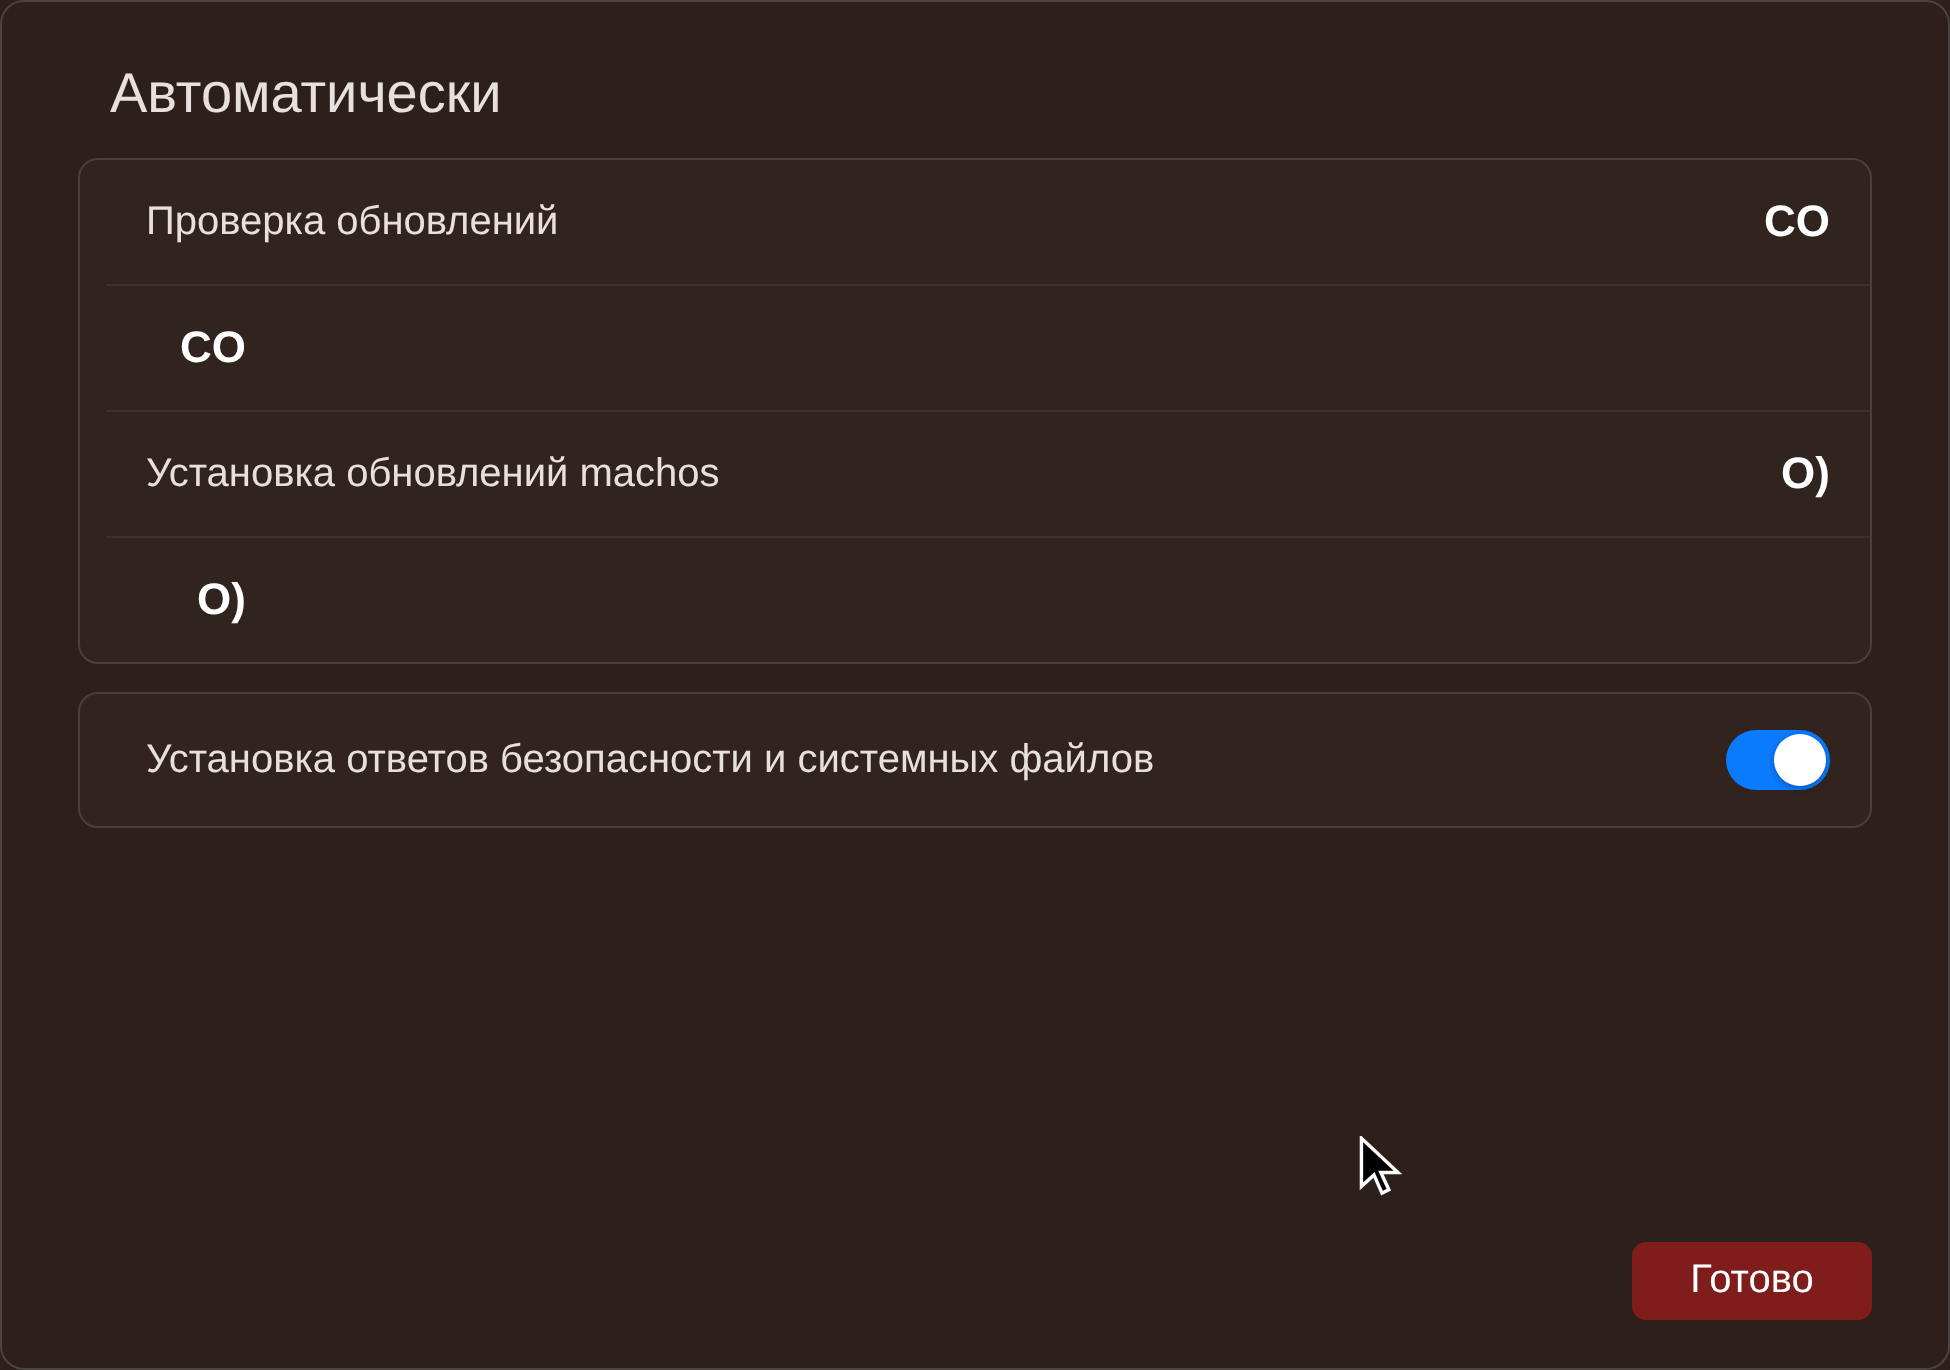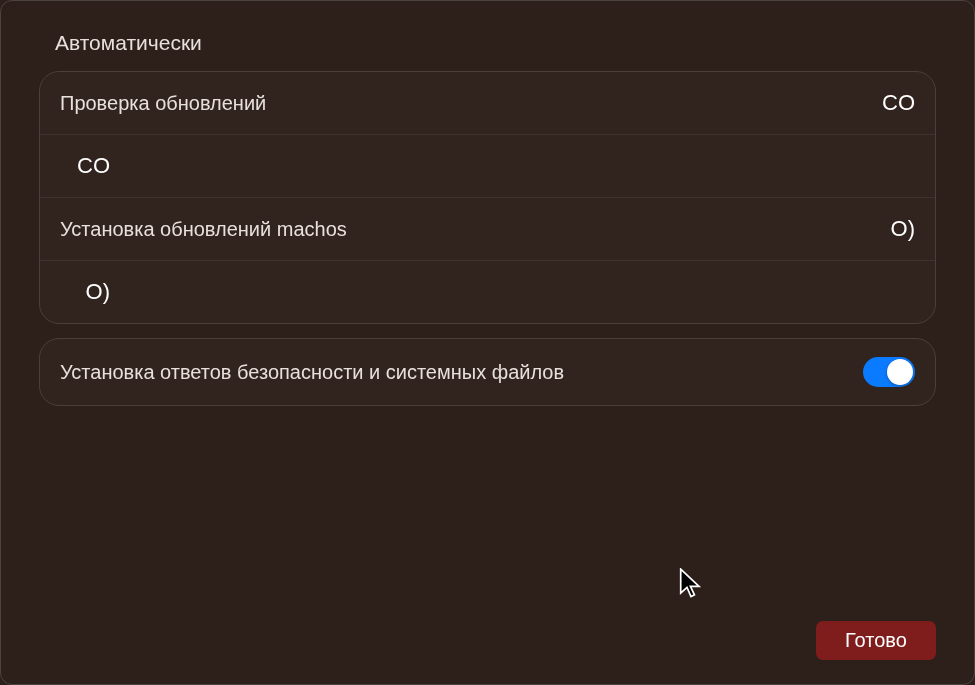--- a/index.html
+++ b/index.html
@@ -20,50 +20,51 @@
       width: 100%;
       height: 100%;
       background: #2d1f1a;
       border-radius: 12px;
       padding: 30px 38px 24px 38px;
       display: flex;
       flex-direction: column;
       border: 1px solid #4a4340;
     }
     .section-title {
-      font-size: 21px;
+      font-size: 28px;
       font-weight: 400;
       color: #e8e0dc;
       margin-bottom: 16px;
       padding-left: 16px;
     }
     .settings-group {
       background: rgba(255, 255, 255, 0.02);
       border: 1px solid #4a3f3a;
-      border-radius: 20px;
+      border-radius: 10px;
       margin-bottom: 14px;
+      padding-left: 13px;
     }
     .setting-row {
       display: flex;
       align-items: center;
       justify-content: space-between;
       padding: 18px 20px;
       border-bottom: 1px solid #3d332e;
     }
     .setting-row:last-child {
       border-bottom: none;
     }
     .setting-label {
       font-size: 20px;
       font-weight: 400;
       color: #e8e0dc;
     }
     .setting-value {
       font-size: 22px;
-      font-weight: 400;
+      font-weight: 700;
       color: #ffffff;
       min-width: 50px;
       text-align: right;
     }
     .toggle {
       width: 52px;
       height: 30px;
       background: #0a7aff;
       border-radius: 15px;
       position: relative;

